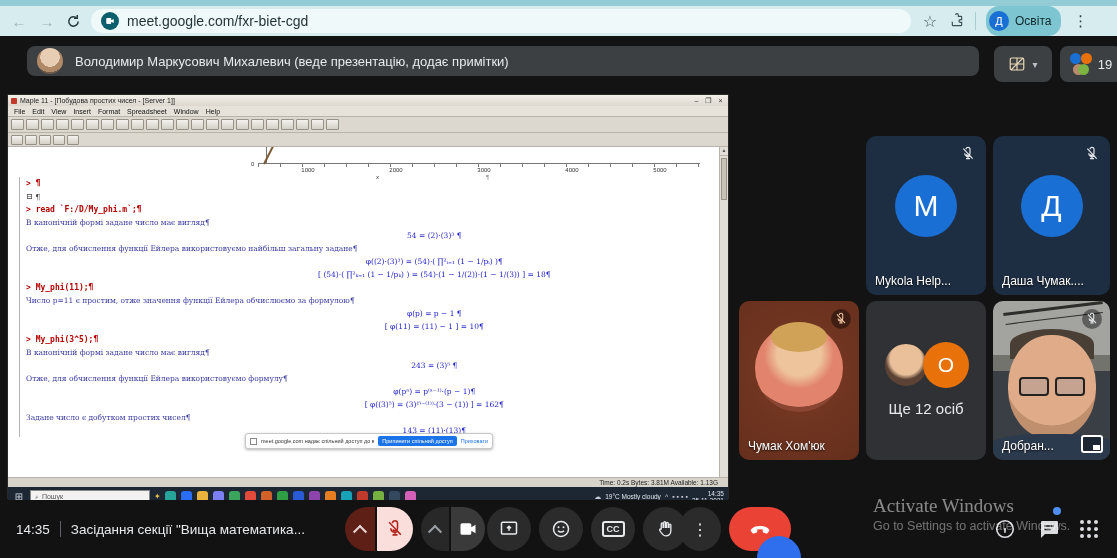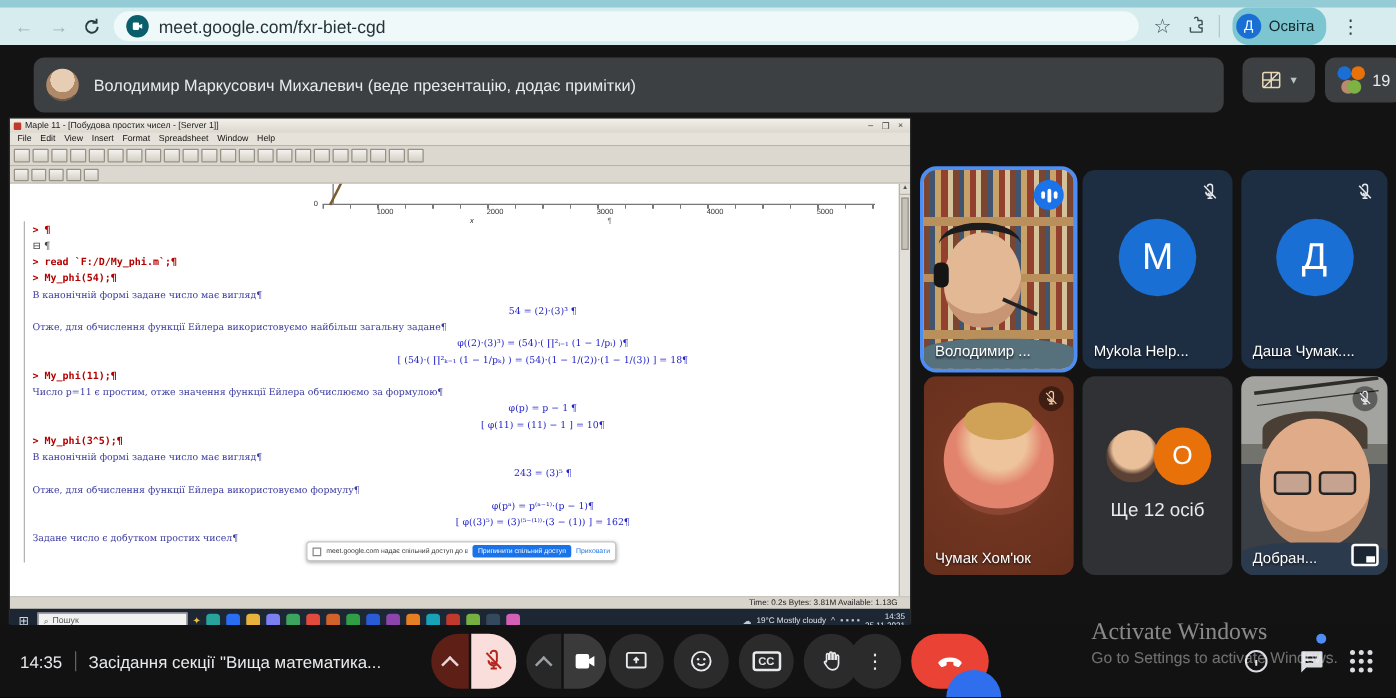--- a/index.html
+++ b/index.html
@@ -13,21 +13,21 @@
   .navic.dim{color:#9ab4b8;}
   .addr{flex:1;height:24px;background:#f0f9fa;border-radius:13px;display:flex;align-items:center;gap:8px;padding:0 10px;max-width:800px;}
   .camcircle{width:18px;height:18px;border-radius:50%;background:#0b5e6b;display:flex;align-items:center;justify-content:center;flex:none;}
   .url{font-size:14px;color:#233538;}
   .rtools{display:flex;align-items:center;gap:10px;}
   .vdiv{width:1px;height:18px;background:#a9ccd1;}
   .profile{height:26px;border-radius:13px;background:#7cc5d1;display:flex;align-items:center;gap:6px;padding:2px 10px 2px 3px;cursor:pointer;}
   .pava{width:20px;height:20px;border-radius:50%;background:#1a6fd4;color:#fff;font-size:11px;display:flex;align-items:center;justify-content:center;}
   .pname{font-size:12px;color:#11282c;}
   
-  .chip{position:absolute;left:27px;top:46px;width:952px;height:44px;background:#3c4043;border-radius:8px;display:flex;align-items:center;gap:12px;padding:0 10px;box-sizing:border-box;}
+  .chip{position:absolute;left:27px;top:46px;width:952px;height:30px;background:#3c4043;border-radius:8px;display:flex;align-items:center;gap:12px;padding:0 10px;box-sizing:border-box;}
   .chipava{width:26px;height:26px;border-radius:50%;background:radial-gradient(circle at 50% 35%,#e7cdb4 0 45%,#b08a68 46% 70%,#6e5a48 71%);flex:none;}
   .chiptext{color:#e8eaed;font-size:13px;white-space:nowrap;overflow:hidden;text-overflow:ellipsis;}
   .hpill{position:absolute;top:46px;height:36px;background:#3c4043;border-radius:8px;display:flex;align-items:center;justify-content:center;gap:6px;cursor:pointer;}
   .hpill.layout{left:994px;width:58px;}
   .hpill.count{left:1060px;width:50px;padding:0 6px;}
   .cluster{position:relative;width:22px;height:22px;flex:none;}
   .cluster i{position:absolute;border-radius:50%;width:11px;height:11px;display:block;}
   .countnum{color:#e8eaed;font-size:13px;}
   .caret{color:#bdc1c6;font-size:10px;}
   
@@ -273,21 +273,20 @@
             <span>5000</span>
           </div>
         <span class="xlab">x</span>
         <span class="pilc">¶</span>
       </div>
       <div class="ws">
 
       <div class="wline k-in">&gt; ¶</div>
           <div class="wline k-mk">⊟ ¶</div>
           <div class="wline k-in">&gt; read `F:/D/My_phi.m`;¶</div>
-          <div class="wline k-in">&gt; My_phi(54);¶</div>
           <div class="wline k-tx">В канонічній формі задане число має вигляд¶</div>
           <div class="wline k-mt">54 = (2)·(3)³ ¶</div>
           <div class="wline k-tx">Отже, для обчислення функції Ейлера використовуємо найбільш загальну задане¶</div>
           <div class="wline k-mt">φ((2)·(3)³) = (54)·( ∏²ᵢ₌₁ (1 − 1/pᵢ) )¶</div>
           <div class="wline k-mt">[ (54)·( ∏²ₖ₌₁ (1 − 1/pₖ) ) = (54)·(1 − 1/(2))·(1 − 1/(3)) ] = 18¶</div>
           <div class="wline k-in">&gt; My_phi(11);¶</div>
           <div class="wline k-tx">Число p=11 є простим, отже значення функції Ейлера обчислюємо за формулою¶</div>
           <div class="wline k-mt">φ(p) = p − 1 ¶</div>
           <div class="wline k-mt">[ φ(11) = (11) − 1 ] = 10¶</div>
           <div class="wline k-in">&gt; My_phi(3^5);¶</div>
@@ -345,34 +344,20 @@
         <span class="glyph">^</span>
         <span class="glyph">▪ ▪ ▪ ▪</span>
         <span class="clockblk">
           <div>14:35</div>
           <div>25.11.2021</div>
         </span>
       </span>
     </div>
   </div>
 
-  <div class="tile t1">
-    <div class="books"></div>
-    <div class="band"></div>
-      <div class="head"></div>
-    <div class="cup"></div>
-      <div class="boom"></div>
-      <div class="sh"></div>
-    <span class="audio">
-      <i style="height:6px;"></i>
-        <i style="height:11px;"></i>
-        <i style="height:6px;"></i>
-    </span>
-    <span class="nm">Володимир ...</span>
-  </div>
 
   <div class="tile t2">
     <span class="letter">M</span>
     <span class="micoff">
       <svg width="16" height="16" viewBox="0 0 24 24">
           <path d="M9 5a3 3 0 0 1 6 0v6a3 3 0 0 1-5.6 1.5M7 11a5 5 0 0 0 8.4 3.7M12 16v3M9 19h6" fill="none" stroke="#e8eaed" stroke-width="1.8"></path>
           <path d="M5 4l14 15" stroke="#e8eaed" stroke-width="1.8"></path>
         </svg>
     </span>
     <span class="nm">Mykola Help...</span>

